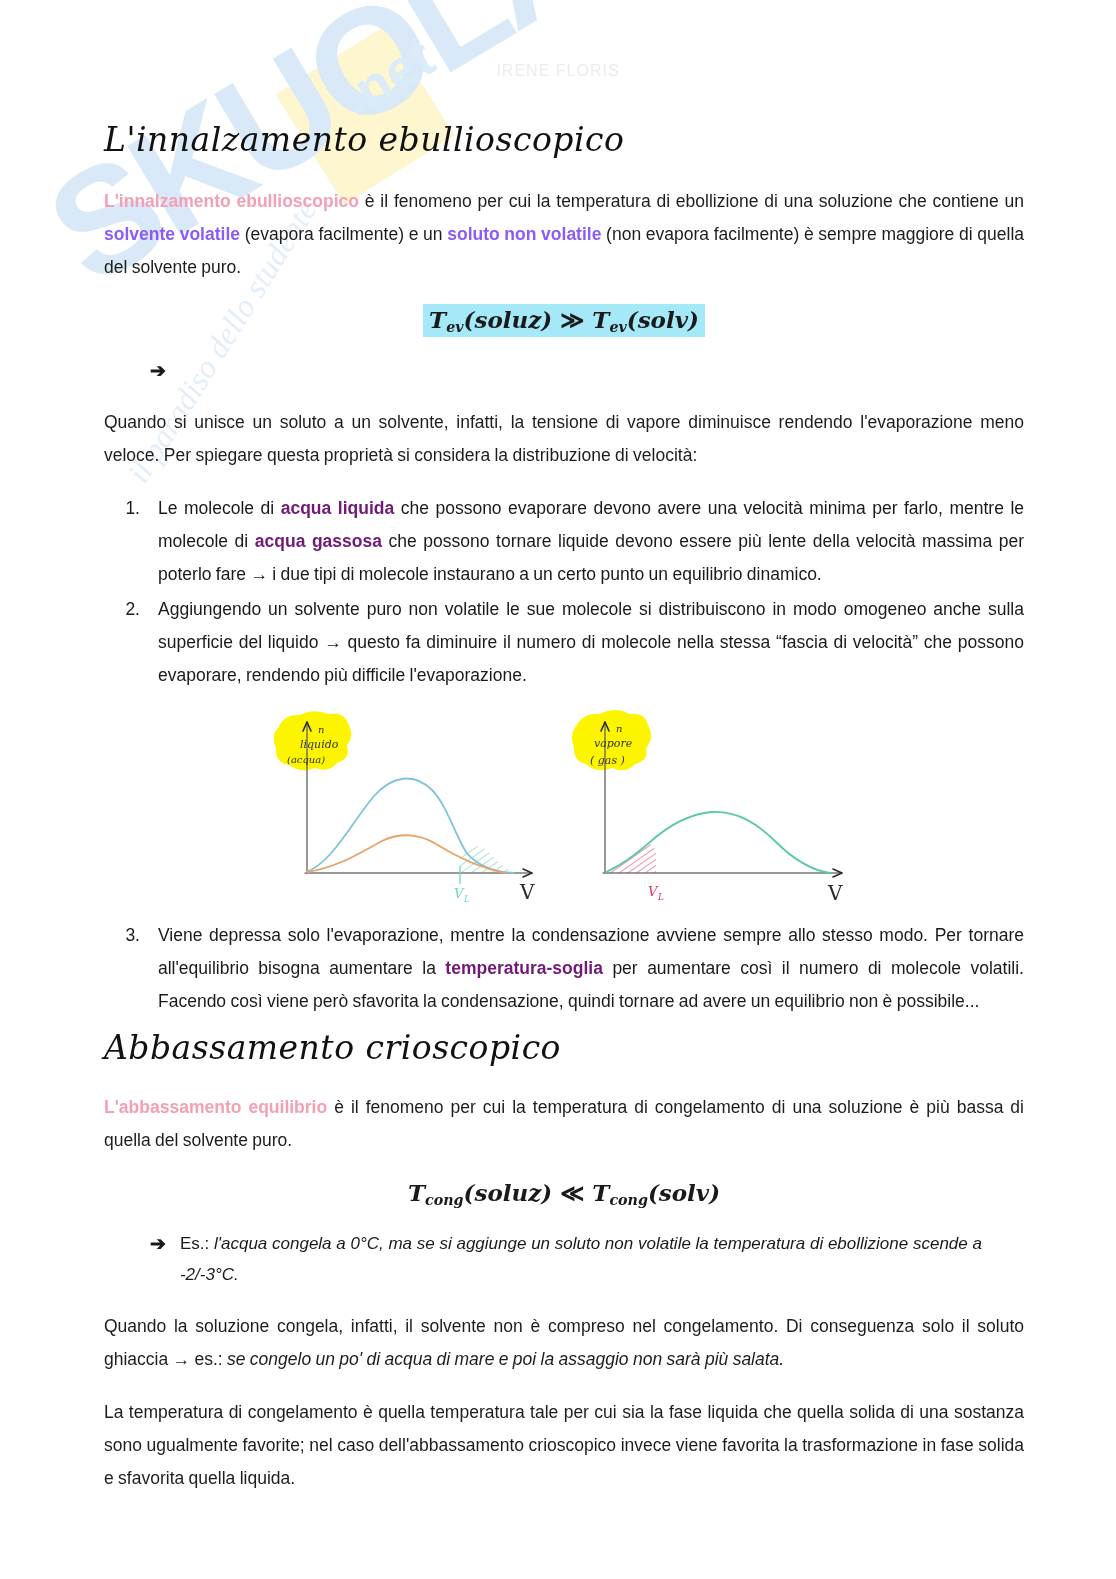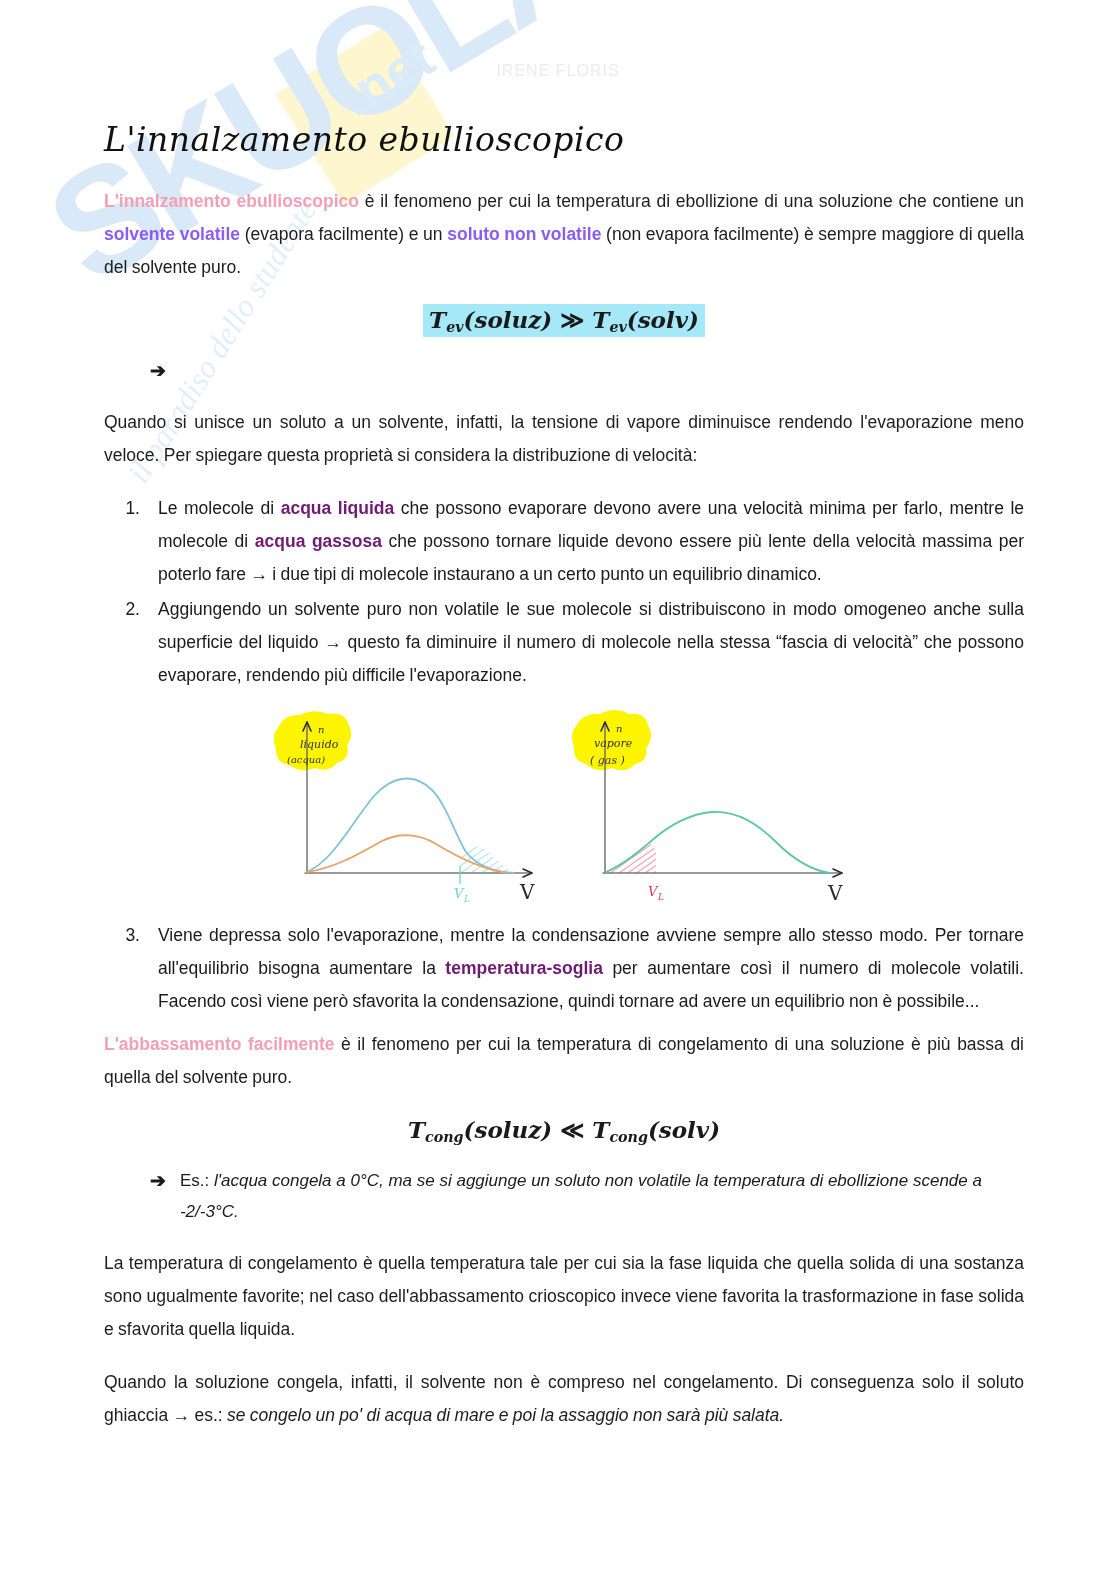--- a/index.html
+++ b/index.html
@@ -241,30 +241,31 @@
       </svg>
     </div>
 
     <ol class="numlist">
       <li>
         <span class="li-num">3.</span>
         <span class="li-body"><span>Viene depressa solo l'evaporazione, mentre la condensazione avviene sempre allo stesso modo. Per tornare all'equilibrio bisogna aumentare la </span><b class="strong">temperatura-soglia</b><span> per aumentare così il numero di molecole volatili. Facendo così viene però sfavorita la condensazione, quindi tornare ad avere un equilibrio non è possibile...</span></span>
       </li>
     </ol>
 
-
-    <p class="body"><span class="kw-pink">L'abbassamento facilmente</span><span> è il fenomeno per cui la temperatura di congelamento di una soluzione è più bassa di quella del solvente puro.</span></p>
+    <h1 class="script second">Abbassamento crioscopico</h1>
+
+    <p class="body"><span class="kw-pink">L'abbassamento equilibrio</span><span> è il fenomeno per cui la temperatura di congelamento di una soluzione è più bassa di quella del solvente puro.</span></p>
 
     <div class="formula-wrap">
       <span class="formula"><i>T</i><sub>cong</sub><i>(soluz)</i> <span>≪</span> <i>T</i><sub>cong</sub><i>(solv)</i></span>
     </div>
 
     <div class="arrow-item">
       <span class="arrow-glyph">➔</span>
       <span class="arrow-text"><span class="nonital">Es.:</span> <span>l'acqua congela a 0°C, ma se si aggiunge un soluto non volatile la temperatura di ebollizione scende a -2/-3°C.</span></span>
     </div>
 
+    <p class="body"><span>Quando la soluzione congela, infatti, il solvente non è compreso nel congelamento. Di conseguenza solo il soluto ghiaccia → es.: </span><i>se congelo un po' di acqua di mare e poi la assaggio non sarà più salata.</i></p>
+
     <p class="body">La temperatura di congelamento è quella temperatura tale per cui sia la fase liquida che quella solida di una sostanza sono ugualmente favorite; nel caso dell'abbassamento crioscopico invece viene favorita la trasformazione in fase solida e sfavorita quella liquida.</p>
-
-    <p class="body"><span>Quando la soluzione congela, infatti, il solvente non è compreso nel congelamento. Di conseguenza solo il soluto ghiaccia → es.: </span><i>se congelo un po' di acqua di mare e poi la assaggio non sarà più salata.</i></p>
 
   </div>
 </div>
 
 </body></html>

